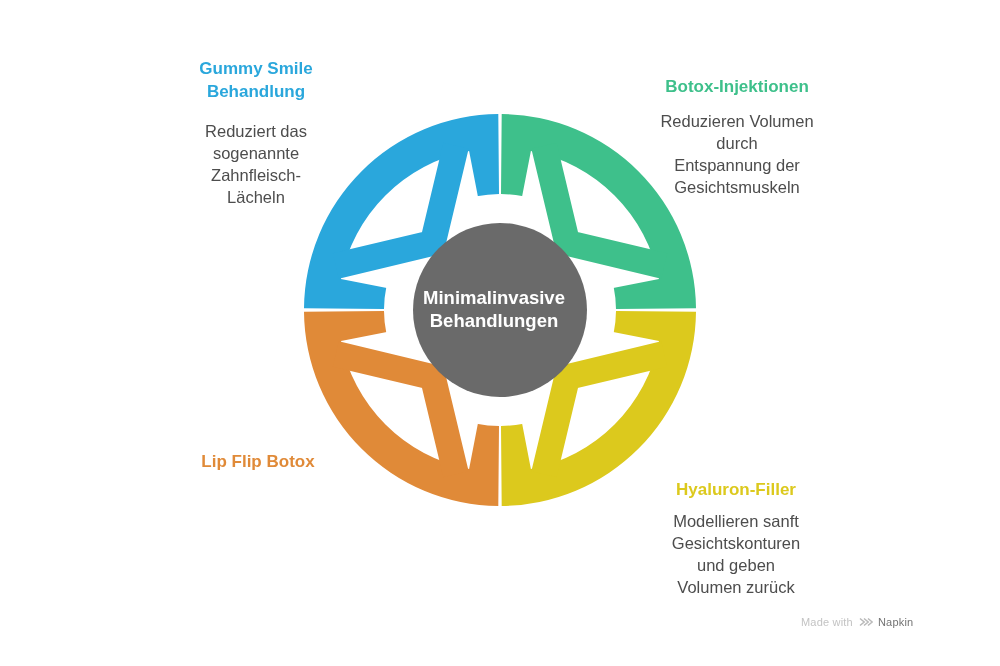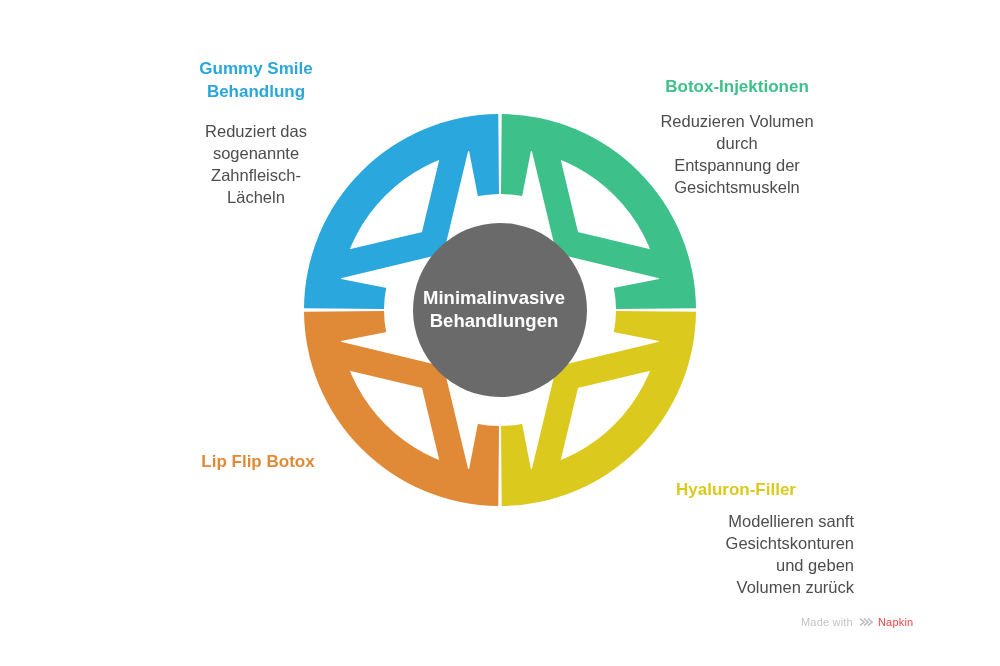--- a/index.html
+++ b/index.html
@@ -11,30 +11,30 @@
   .block{position:absolute;text-align:center;}
   .block .title{font-weight:700;font-size:17px;line-height:23px;white-space:pre-line;}
   .block .desc{font-size:16.5px;line-height:22px;white-space:pre-line;color:#4D4D4D;}
   .block-tl{left:140px;top:57px;width:232px;}
   .block-tl .desc{margin-top:17px;}
   .block-tr{left:622px;top:75px;width:230px;}
   .block-tr .desc{margin-top:12px;}
   .block-bl{left:142px;top:450px;width:232px;}
   .block-bl .desc{margin-top:9px;}
   .block-br{left:618px;top:450px;width:236px;margin-top:28px;}
-  .block-br .desc{margin-top:9px;text-align:right;}
+  .block-br .desc{margin-top:9px;}
   .center-label{
     position:absolute;left:385px;top:286px;width:218px;text-align:center;
     font-weight:700;font-size:18.5px;line-height:23px;color:#ffffff;white-space:pre-line;
   }
   .watermark{
     position:absolute;left:801px;top:615px;display:flex;align-items:center;gap:5px;
     font-size:11px;color:#c3c3c3;letter-spacing:.2px;
   }
-  .watermark .brand{color:#ef4444;}
+  .watermark .brand{color:#737373;}
 </style>
 </head>
 <body>
 
 <div class="canvas">
 
   <svg class="donut-svg" width="1000" height="666" viewBox="0 0 1000 666">
 
     <path d="M498.3 114.0 A196 196 0 0 0 304.0 308.3 L384.0 309.0 A116 116 0 0 1 499.0 194.0 Z" fill="#2AA7DC"></path>
     <path d="M696.0 308.3 A196 196 0 0 0 501.7 114.0 L501.0 194.0 A116 116 0 0 1 616.0 309.0 Z" fill="#3EC08B"></path>

